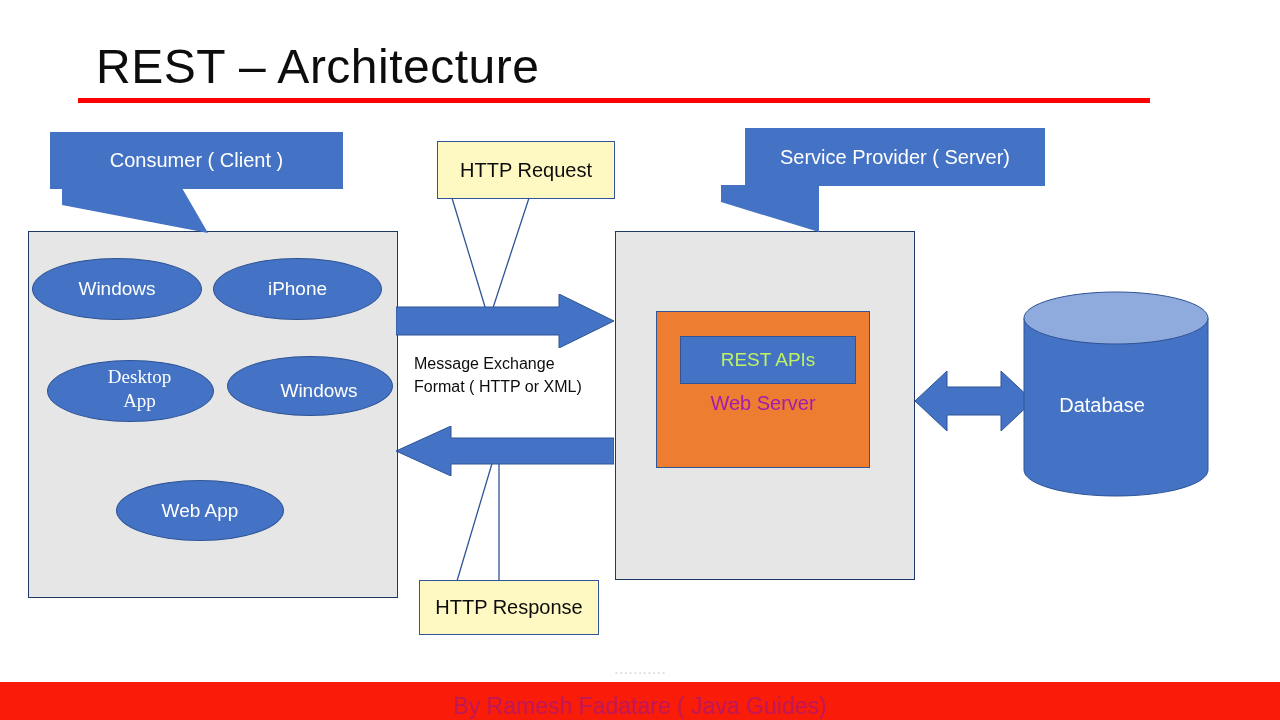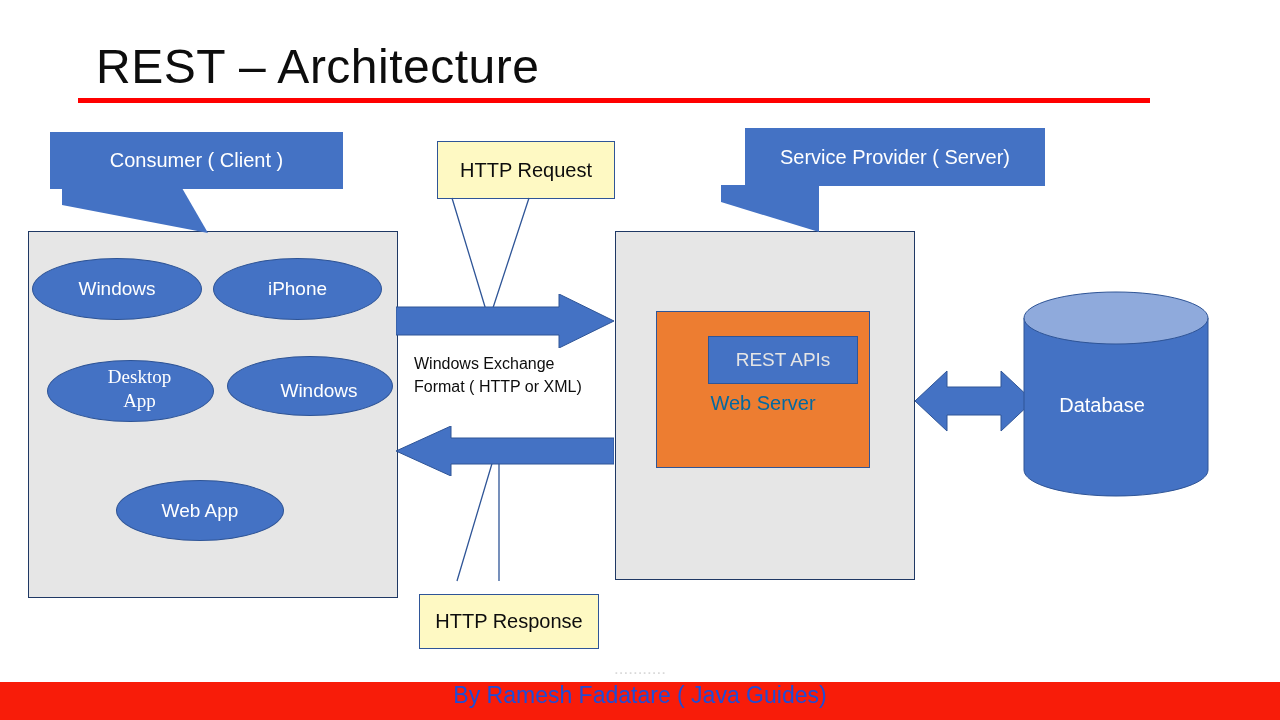--- a/index.html
+++ b/index.html
@@ -97,21 +97,21 @@
     background: #fef9c3;
     border: 1.3px solid #2f5597;
     box-sizing: border-box;
     color: #0d0d0d;
     font-size: 20px;
     display: flex;
     align-items: center;
     justify-content: center;
   }
   #box-http-request  { left: 437px; top: 141px; width: 178px; height: 58px; }
-  #box-http-response { left: 419px; top: 580px; width: 180px; height: 55px; margin-top: 14px; }
+  #box-http-response { left: 419px; top: 580px; width: 180px; height: 55px; }
 
   #tail-request  { position: absolute; left: 437px; top: 198px;  width: 180px; height: 125px; overflow: visible; }
   #tail-response { position: absolute; left: 419px; top: 440px;  width: 180px; height: 142px; overflow: visible; }
 
   
   .block-arrow { position: absolute; display: block; }
   #arrow-request  { left: 396px; top: 294px; width: 218px; height: 54px; }
   #arrow-response { left: 396px; top: 426px; width: 218px; height: 50px; }
   #arrow-db       { left: 915px; top: 366px; width: 118px; height: 70px; }
 
@@ -120,37 +120,36 @@
     position: absolute;
     left: 656px; top: 311px;
     width: 214px; height: 157px;
     background: #ed7d31;
     border: 1.3px solid #2f5597;
     box-sizing: border-box;
   }
   #rest-apis-box {
     position: absolute;
     left: 680px; top: 336px;
-    width: 150px; height: 48px;
+    width: 176px; height: 48px;
     background: #4472c4;
     border: 1.3px solid #2f5597;
     box-sizing: border-box;
-    color: #e5e5e5;
+    color: #bef264;
     font-size: 19px;
     display: flex;
     align-items: center;
     justify-content: center;
-    margin-left: 28px;
   }
   #web-server-label {
     position: absolute;
     left: 656px; top: 392px;
     width: 214px;
     text-align: center;
-    color: #0369a1;
+    color: #a21caf;
     font-size: 20px;
   }
 
   
   #database { position: absolute; left: 1024px; top: 292px; width: 184px; height: 204px; overflow: visible; }
   #database-label {
     position: absolute;
     left: 1024px; top: 394px;
     width: 156px;
     text-align: center;
@@ -183,23 +182,23 @@
     position: absolute;
     left: 0; top: 682px;
     width: 1280px; height: 38px;
     background: #f81c09;
   }
   #footer-text {
     position: absolute;
     left: 0; top: 682px;
     width: 1280px; height: 38px;
     display: flex;
-    align-items: flex-start;
-    justify-content: center;
-    color: #1d4ed8;
+    align-items: flex-end;
+    justify-content: center;
+    color: #be185d;
     font-size: 23px;
   }
 </style>
 </head>
 <body>
 
 <div id="slide">
 
   <div id="title">REST – Architecture</div>
   <div id="title-rule"></div>
@@ -272,21 +271,21 @@
     <polygon points="0,35 32,5 32,21 86,21 86,5 118,35 86,65 86,49 32,49 32,65" fill="#4472c4" stroke="#2e5496" stroke-width="1"></polygon>
   </svg>
 
   <svg id="database" viewBox="0 0 184 204">
     <path d="M0,26 L0,178 A92,26 0 0 0 184,178 L184,26 Z" fill="#4472c4" stroke="#2e5496" stroke-width="1"></path>
     <ellipse cx="92" cy="26" rx="92" ry="26" fill="#8faadc" stroke="#2e5496" stroke-width="1"></ellipse>
   </svg>
   <div id="database-label">Database</div>
 
   <div id="msg-format">
-    <div>Windows Exchange</div>
+    <div>Message Exchange</div>
     <div>Format ( HTTP or XML)</div>
   </div>
 
   <div id="footer-ghost">...........</div>
   <div id="footer-bar"></div>
   <div id="footer-text">
     <span>By Ramesh Fadatare ( Java Guides)</span>
   </div>
 
 </div>

